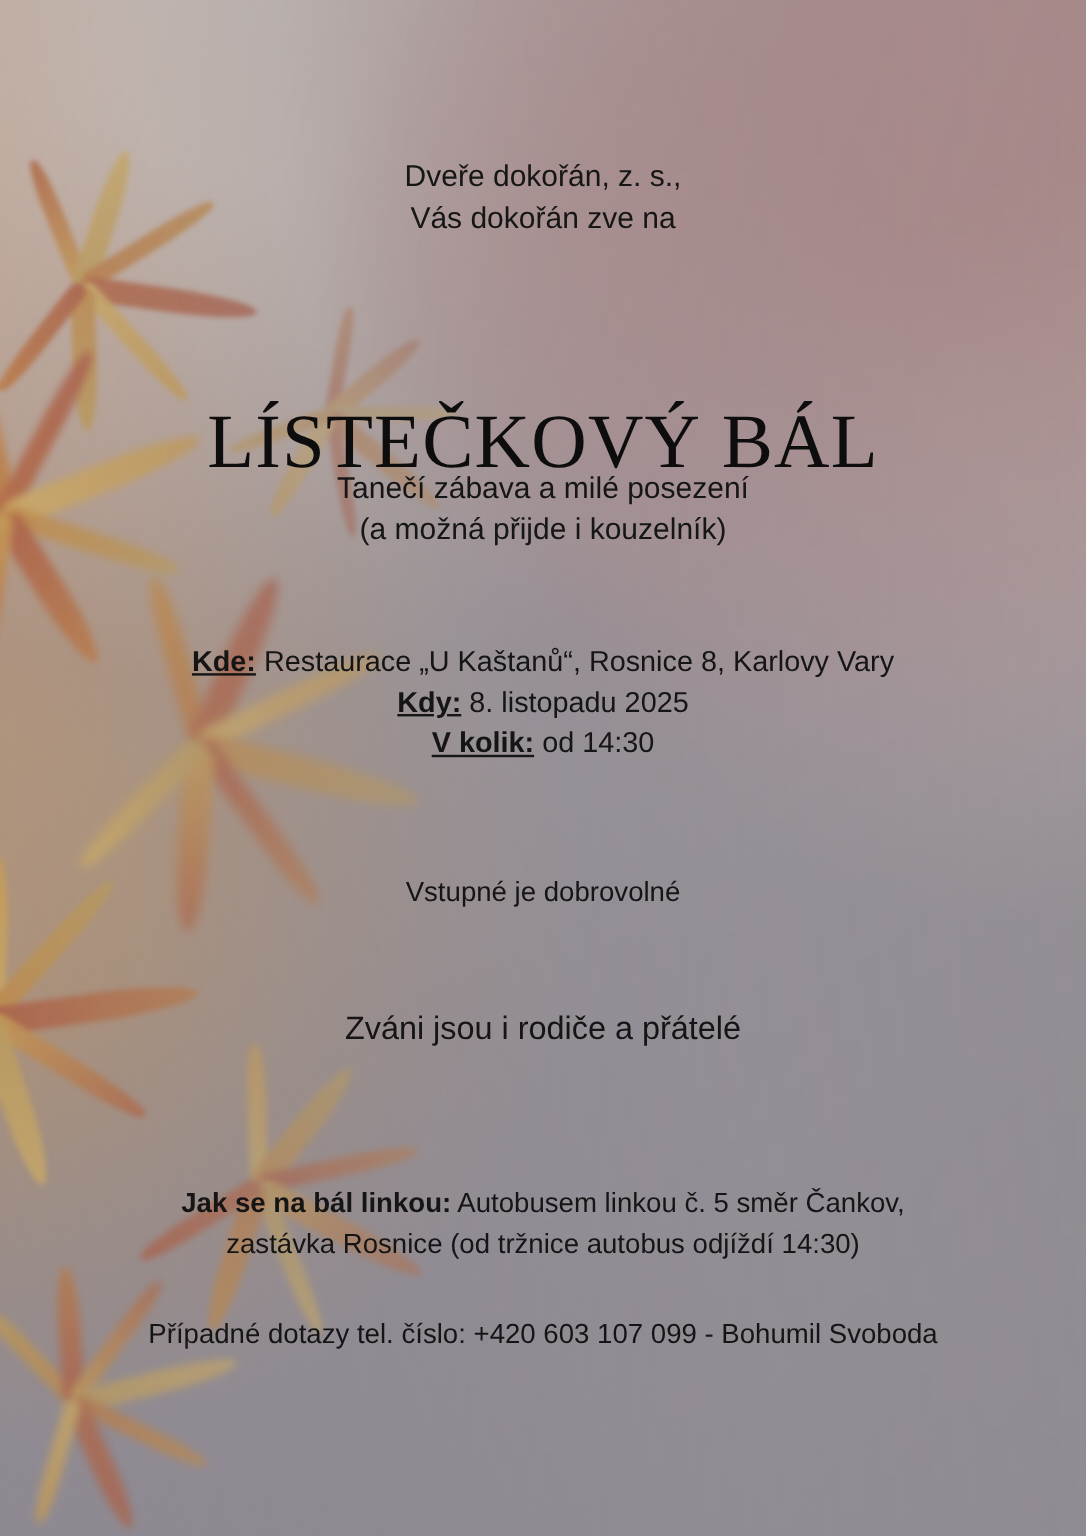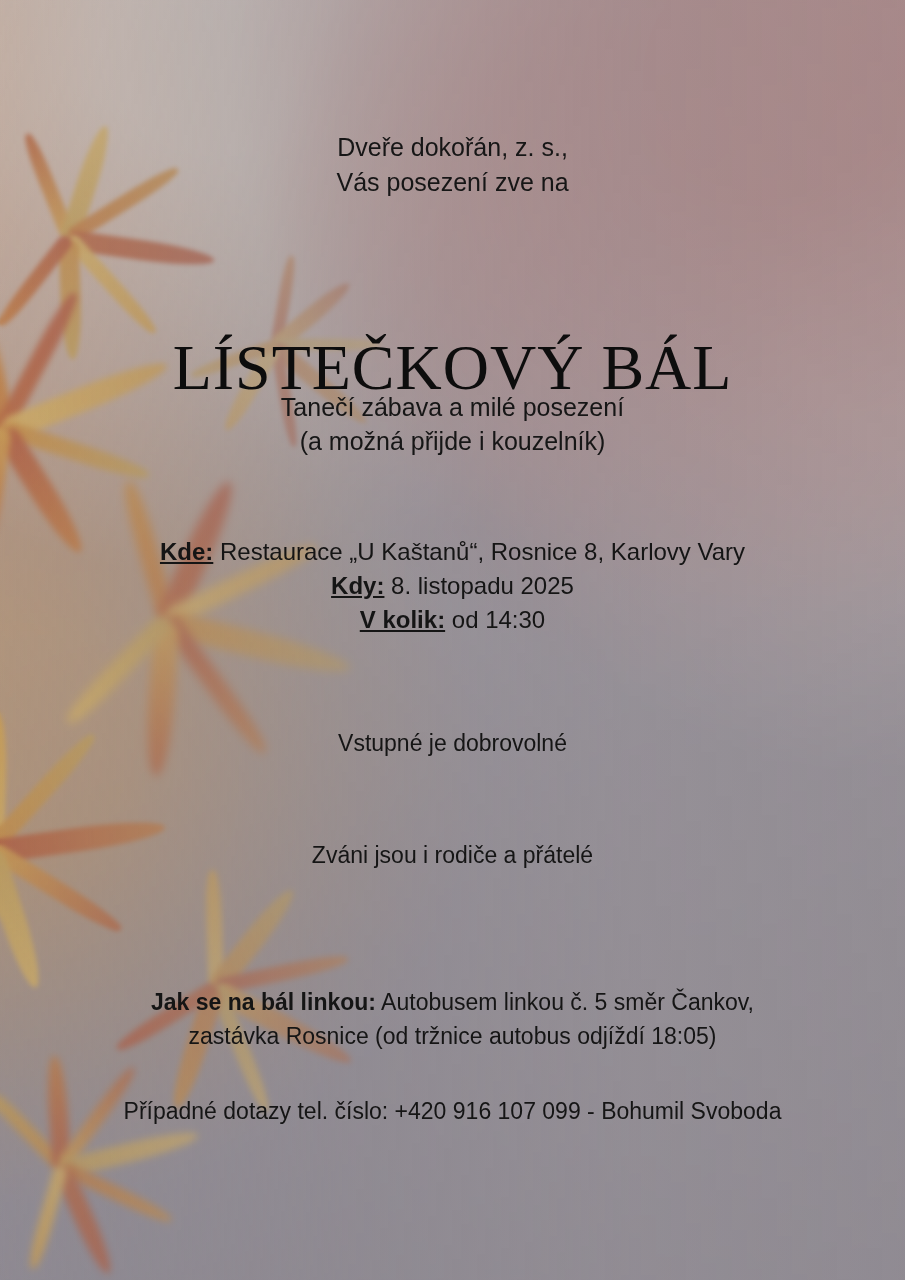--- a/index.html
+++ b/index.html
@@ -131,21 +131,21 @@
     position: absolute;
     top: 730px;
     left: 0; right: 0;
     font-size: 23px;
     color: #151515;
   }
   .welcome {
     position: absolute;
     top: 842px;
     left: 0; right: 0;
-    font-size: 23px;
+    font-size: 27px;
     color: #151515;
   }
   .transport {
     position: absolute;
     top: 985px;
     left: 0; right: 0;
     font-size: 23px;
     line-height: 34px;
     color: #151515;
     padding: 0 60px;
@@ -234,21 +234,21 @@
 
     <div class="blurveil"></div>
     <div class="scrim"></div>
     <div class="scrim2"></div>
   </div>
 
   <div class="content">
 
     <div class="invite">
       <span class="line">Dveře dokořán, z. s.,</span>
-      <span class="line">Vás posezení zve na</span>
+      <span class="line">Vás dokořán zve na</span>
     </div>
 
     <h1 class="title">LÍSTEČKOVÝ BÁL</h1>
 
     <div class="subtitle">
       <span class="line">Tanečí zábava a milé posezení</span>
       <span class="line">(a možná přijde i kouzelník)</span>
     </div>
 
     <div class="details">
@@ -268,19 +268,19 @@
 
     <div class="entry">Vstupné je dobrovolné</div>
 
     <div class="welcome">Zváni jsou i rodiče a přátelé</div>
 
     <div class="transport">
       <span class="line">
         <b>Jak se na bál linkou:</b>
         <span>Autobusem linkou č. 5 směr Čankov,</span>
       </span>
-      <span class="line">zastávka Rosnice (od tržnice autobus odjíždí 18:05)</span>
-    </div>
-
-    <div class="contact">Případné dotazy tel. číslo: +420 916 107 099 - Bohumil Svoboda</div>
+      <span class="line">zastávka Rosnice (od tržnice autobus odjíždí 14:30)</span>
+    </div>
+
+    <div class="contact">Případné dotazy tel. číslo: +420 603 107 099 - Bohumil Svoboda</div>
 
   </div>
 </div>
 
 </body></html>

